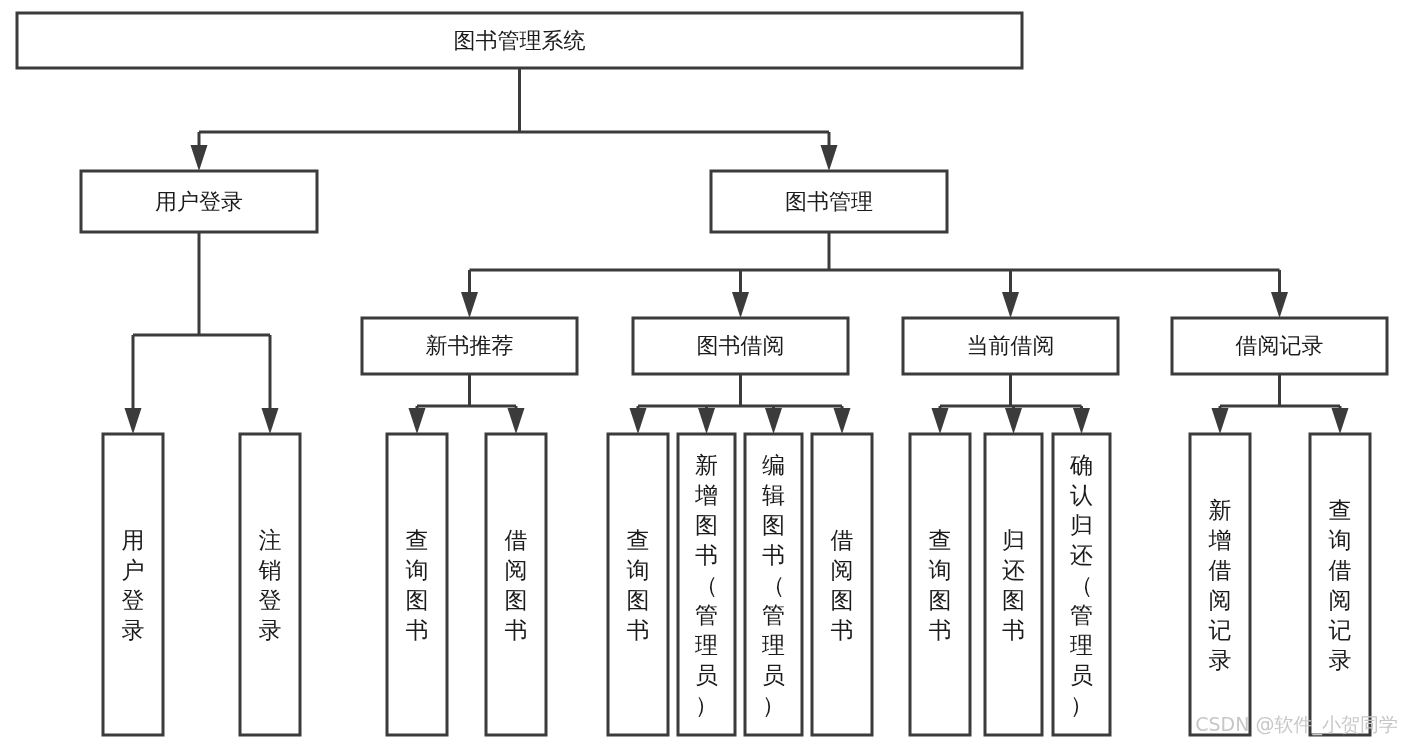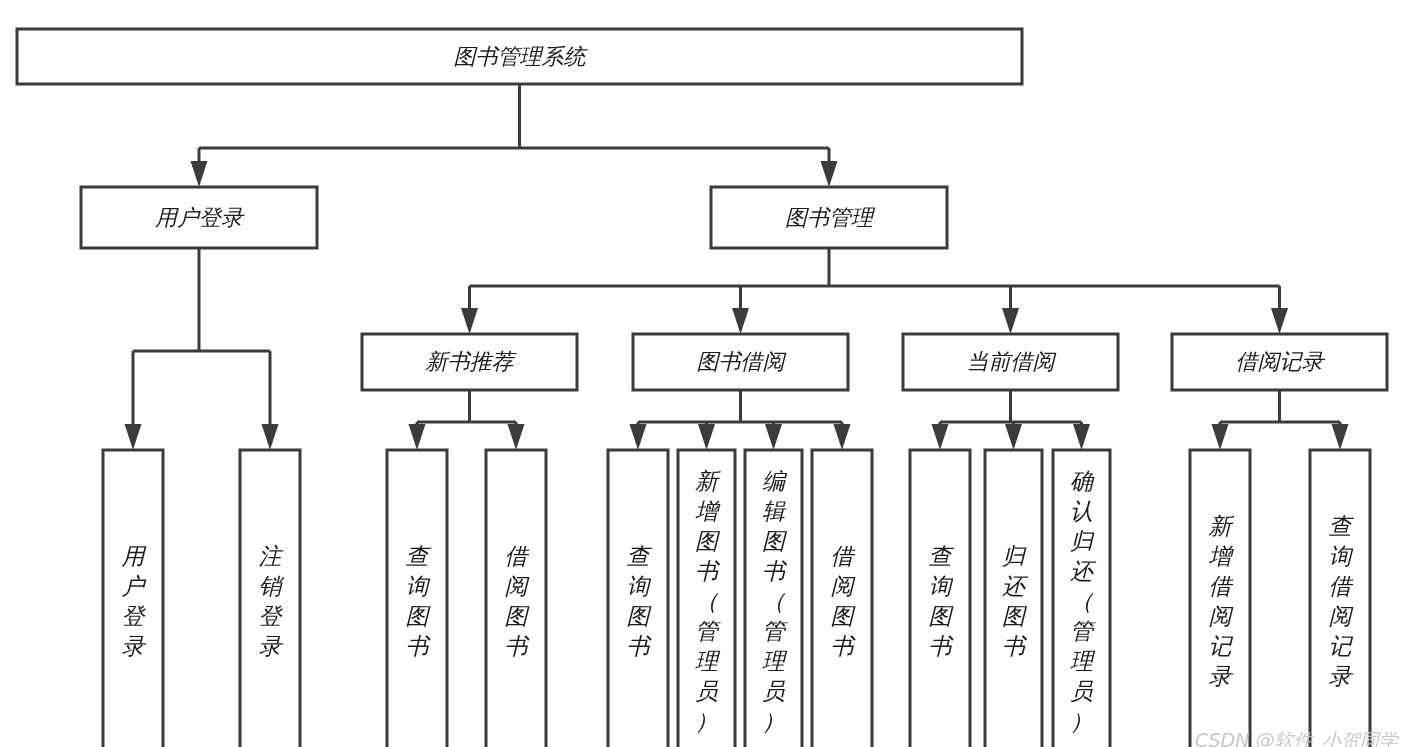--- a/index.html
+++ b/index.html
@@ -11,24 +11,23 @@
   body {
     width: 1405px;
     height: 747px;
     position: relative;
     overflow: hidden;
     font-family: "DejaVu Sans", "Liberation Sans", sans-serif;
   }
   #diagram-root {
     position: absolute;
     left: 0;
-    top: 16px;
+    top: 0;
     width: 1405px;
     height: 559px;
-    font-style: italic;
   }
   svg.diagram-canvas {
     display: block;
     width: 1405px;
     height: 747px;
     background: #ffffff;
   }
   .node-box {
     fill: #ffffff;
     stroke: #3b3b3b;

